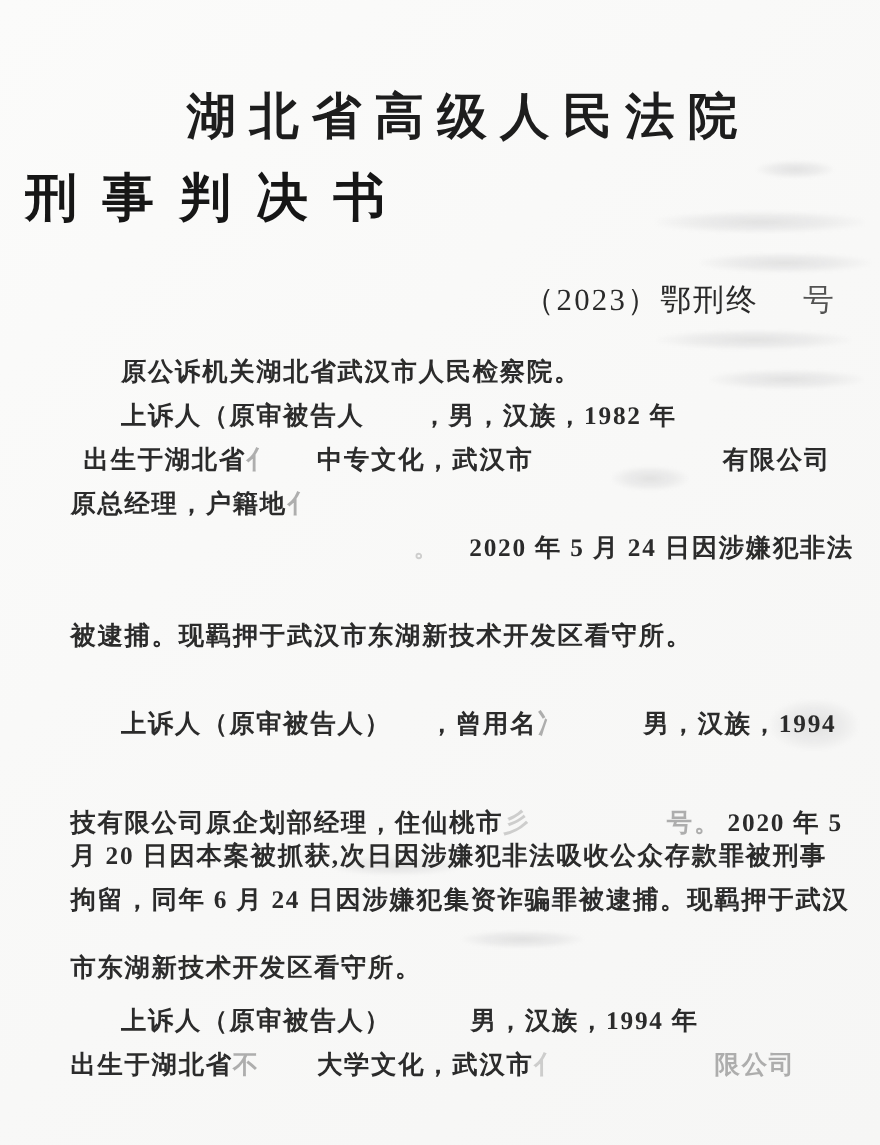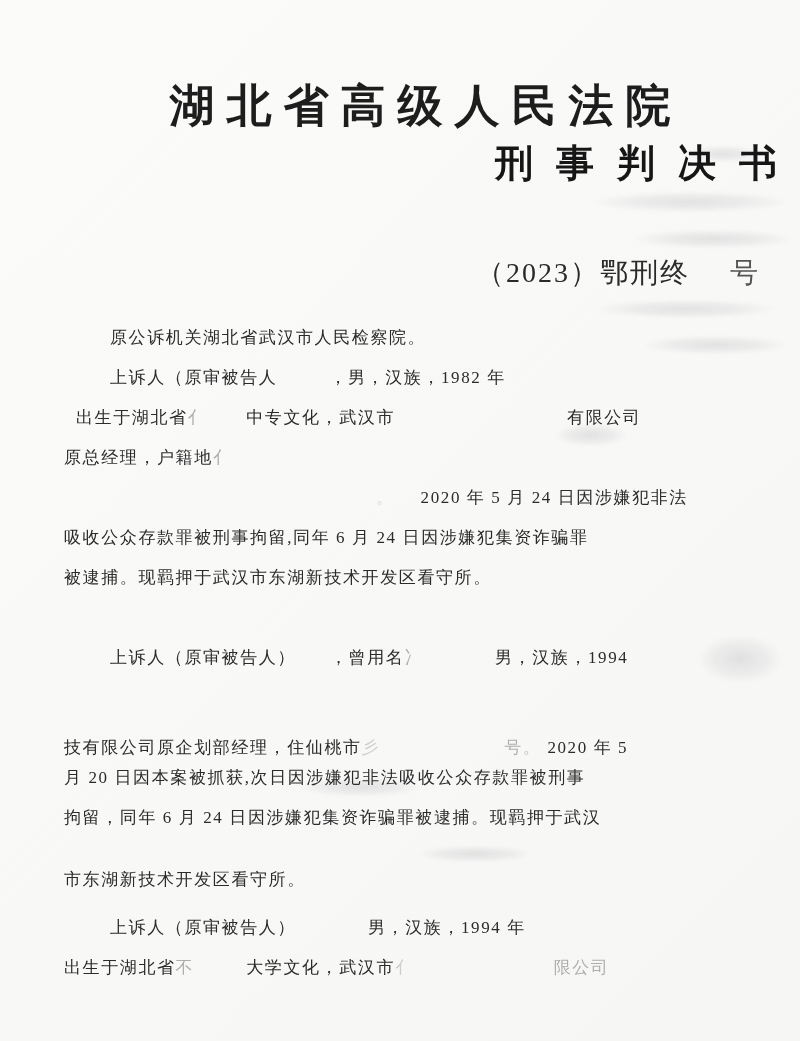--- a/index.html
+++ b/index.html
@@ -14,40 +14,41 @@
   }
   .court-title{
     position:absolute;left:0;top:76px;width:100%;
     text-align:center;
     font-size:45px;font-weight:bold;
     letter-spacing:12px;text-indent:12px;
     color:#1d1d1d;
     padding-left:20px;
   }
   .doc-type{
-    position:absolute;left:0;top:138px;width:100%;
-    text-align:right;
-    font-size:38px;font-weight:bold;
+    position:absolute;left:0;top:148px;width:100%;
+    text-align:left;
+    font-size:47px;font-weight:bold;
     letter-spacing:23px;text-indent:23px;
     color:#161616;
   }
   .case-number{
     position:absolute;top:254px;right:40px;
     font-size:28px;letter-spacing:2px;
     white-space:nowrap;color:#2a2a2a;
   }
   .case-number .numgap{display:inline-block;width:40px;}
   .case-number .suffix{opacity:.8;}
   .doc-body{position:absolute;left:64px;top:0;width:700px;height:100%;}
   .line{
     position:absolute;left:0;
     white-space:nowrap;
-    font-size:17px;line-height:31px;
+    font-size:23px;line-height:31px;
     letter-spacing:1.6px;
     color:#2b2b2b;
+    font-weight:bold;
   }
   .seg{display:inline-block;vertical-align:top;}
   .gap{display:inline-block;height:1px;vertical-align:top;}
   .faint{opacity:.45;color:#555;}
   .vfaint{opacity:.32;color:#777;}
   
   .bleed{
     position:absolute;
     background:radial-gradient(ellipse at center,rgba(120,120,125,.18) 0%,rgba(140,140,145,.10) 45%,rgba(160,160,165,0) 75%);
     filter:blur(1.5px);
@@ -77,21 +78,20 @@
   <div class="case-number">
     <span class="seg">（2023）鄂刑终</span><span class="numgap"></span><span class="seg suffix">号</span>
   </div>
 
   <div class="doc-body">
       <div class="line" style="top: 322px; left: 46px;"><span class="seg">原公诉机关湖北省武汉市人民检察院。</span></div>
       <div class="line" style="top: 362px; left: 46px;"><span class="seg">上诉人（原审被告人</span><span class="gap" style="width: 52px;"></span><span class="seg">，男，汉族，1982 年</span></div>
       <div class="line" style="top: 402px; left: 12px;"><span class="seg">出生于湖北省</span><span class="seg faint">亻</span><span class="gap" style="width: 40px;"></span><span class="seg">中专文化，武汉市</span><span class="gap" style="width: 172px;"></span><span class="seg">有限公司</span></div>
       <div class="line" style="top: 442px; left: 0px;"><span class="seg">原总经理，户籍地</span><span class="seg faint">亻</span></div>
       <div class="line" style="top: 482px; left: 0px;"><span class="gap" style="width: 312px;"></span><span class="seg vfaint">。</span><span class="gap" style="width: 26px;"></span><span class="seg">2020 年 5 月 24 日因涉嫌犯非法</span></div>
-      <div class="line" style="top: 522px; left: 0px;"><span class="seg">吸收公众存款罪被刑事拘留,同年 6 月 24 日因涉嫌犯集资诈骗罪</span></div>
       <div class="line" style="top: 562px; left: 0px;"><span class="seg">被逮捕。现羁押于武汉市东湖新技术开发区看守所。</span></div>
       <div class="line" style="top: 642px; left: 46px;"><span class="seg">上诉人（原审被告人）</span><span class="gap" style="width: 34px;"></span><span class="seg">，曾用名</span><span class="seg faint">冫</span><span class="gap" style="width: 72px;"></span><span class="seg">男，汉族，1994</span></div>
       <div class="line" style="top: 732px; left: 0px; text-align: right;"><span class="seg">技有限公司原企划部经理，住仙桃市</span><span class="seg vfaint">彡</span><span class="gap" style="width: 124px;"></span><span class="seg faint">号。</span><span class="gap" style="width: 6px;"></span><span class="seg">2020 年 5</span></div>
       <div class="line" style="top: 762px; left: 0px;"><span class="seg">月 20 日因本案被抓获,次日因涉嫌犯非法吸收公众存款罪被刑事</span></div>
       <div class="line" style="top: 802px; left: 0px;"><span class="seg">拘留，同年 6 月 24 日因涉嫌犯集资诈骗罪被逮捕。现羁押于武汉</span></div>
       <div class="line" style="top: 864px; left: 0px;"><span class="seg">市东湖新技术开发区看守所。</span></div>
       <div class="line" style="top: 912px; left: 46px;"><span class="seg">上诉人（原审被告人）</span><span class="gap" style="width: 72px;"></span><span class="seg">男，汉族，1994 年</span></div>
       <div class="line" style="top: 952px; left: 0px;"><span class="seg">出生于湖北省</span><span class="seg faint">不</span><span class="gap" style="width: 52px;"></span><span class="seg">大学文化，武汉市</span><span class="seg vfaint">亻</span><span class="gap" style="width: 140px;"></span><span class="seg faint">限公司</span></div>
     </div>
 

